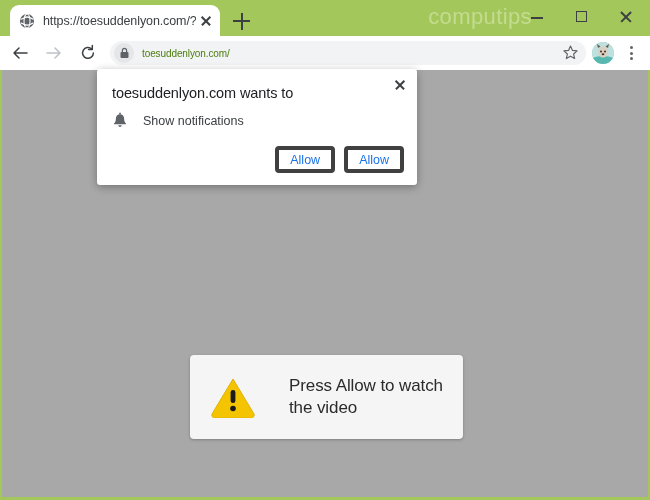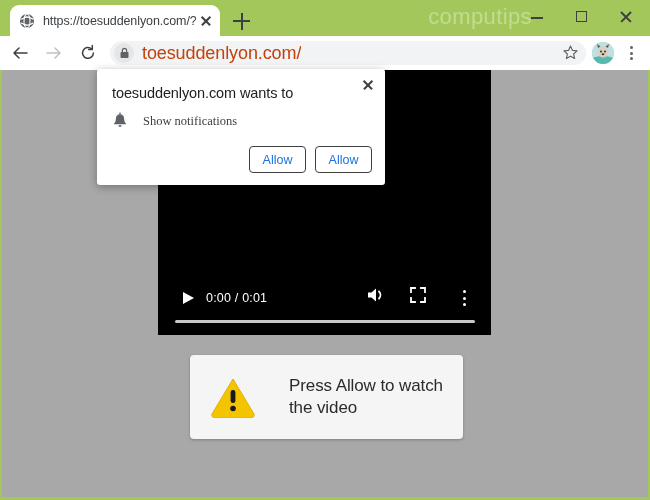--- a/index.html
+++ b/index.html
@@ -170,22 +170,22 @@
     width: 20px; height: 20px;
     border-radius: 50%;
     background: #e4e6e8;
     display: flex;
     align-items: center;
     justify-content: center;
     flex: 0 0 20px;
   }
   .url-text {
     margin-left: 8px;
-    font-size: 18px;
-    color: #c2410c;
+    font-size: 10px;
+    color: #4d7c0f;
     white-space: nowrap;
     overflow: hidden;
     letter-spacing: -0.1px;
   }
   .star-btn {
     position: absolute;
     right: 6px; top: 3px;
     width: 18px; height: 18px;
   }
   .avatar {
@@ -319,21 +319,21 @@
     line-height: 22px;
     color: #2b2b2b;
     letter-spacing: -0.1px;
     max-width: 170px;
   }
 
   
   .perm-dialog {
     position: absolute;
     left: 97px; top: 69px;
-    width: 288px;
+    width: 320px;
     height: 116px;
     background: #ffffff;
     border-radius: 3px;
     box-shadow: 0 2px 9px rgba(0,0,0,0.32);
     z-index: 50;
   }
   .perm-close {
     position: absolute;
     right: 8px; top: 7px;
     width: 18px; height: 18px;
@@ -362,32 +362,31 @@
     align-items: center;
   }
   .bell-icon {
     width: 16px; height: 18px;
     flex: 0 0 16px;
   }
   .perm-row-label {
     margin-left: 15px;
     font-size: 12.5px;
     color: #3c4043;
-    font-family: Liberation Serif, serif;
   }
   .perm-actions {
     position: absolute;
     right: 13px; bottom: 12px;
     display: flex;
     gap: 9px;
   }
   .perm-btn {
     min-width: 57px;
     height: 27px;
-    border: 1px solid #404040;
+    border: 4px solid #404040;
     border-radius: 4px;
     background: #ffffff;
     color: #1a73e8;
     font-size: 12.5px;
     font-family: "Liberation Sans", sans-serif;
     display: flex;
     align-items: center;
     justify-content: center;
     padding: 0 11px;
     box-sizing: border-box;
@@ -476,46 +475,20 @@
 
     <div class="menu-btn">
       <i></i>
         <i></i>
         <i></i>
     </div>
   </div>
 
   <div class="viewport">
 
-    <div class="video">
-      <div class="video-controls">
-        <div class="ctrl-row">
-          <div class="play-btn"></div>
-          <span class="time">0:00 / 0:01</span>
-          <div class="ctrl-spacer"></div>
-          <div class="vol-btn">
-            <svg width="22" height="20" viewBox="0 0 22 20">
-              <path d="M3 7.5 H6.5 L11 3.5 V16.5 L6.5 12.5 H3 Z" fill="#ffffff"></path>
-              <path d="M14 6.5 a5 5 0 0 1 0 7" stroke="#ffffff" stroke-width="1.8" fill="none" stroke-linecap="round"></path>
-            </svg>
-          </div>
-          <div class="fs-btn">
-            <svg width="20" height="20" viewBox="0 0 20 20">
-              <path d="M3 7 V3 H7 M13 3 H17 V7 M17 13 V17 H13 M7 17 H3 V13" stroke="#ffffff" stroke-width="1.8" fill="none" stroke-linecap="square"></path>
-            </svg>
-          </div>
-          <div class="vmenu-btn">
-            <i></i>
-              <i></i>
-              <i></i>
-          </div>
-        </div>
-        <div class="progress"></div>
-      </div>
-    </div>
 
     <div class="warnbox">
       <span class="warn-icon">
         <svg width="46" height="42" viewBox="0 0 46 42">
           <path d="M23 3 L44 38 a3 3 0 0 1 -2.6 4 H4.6 A3 3 0 0 1 2 38 Z" fill="#f5c400" stroke="#e0b200" stroke-width="1"></path>
           <rect x="20.6" y="14" width="4.8" height="13" rx="2.2" fill="#1a1a1a"></rect>
           <circle cx="23" cy="32.5" r="2.8" fill="#1a1a1a"></circle>
         </svg>
       </span>
       <div class="warn-text">Press Allow to watch the video</div>

